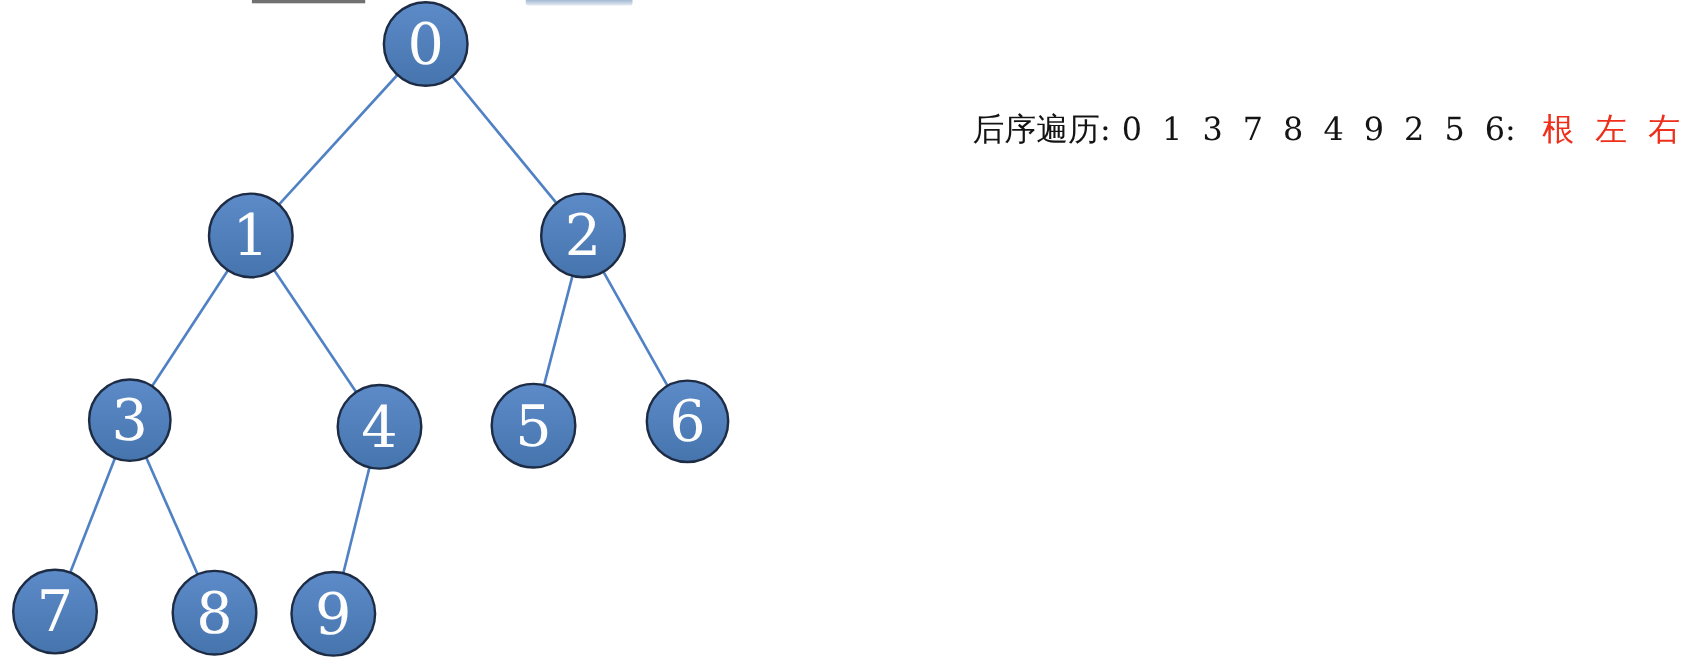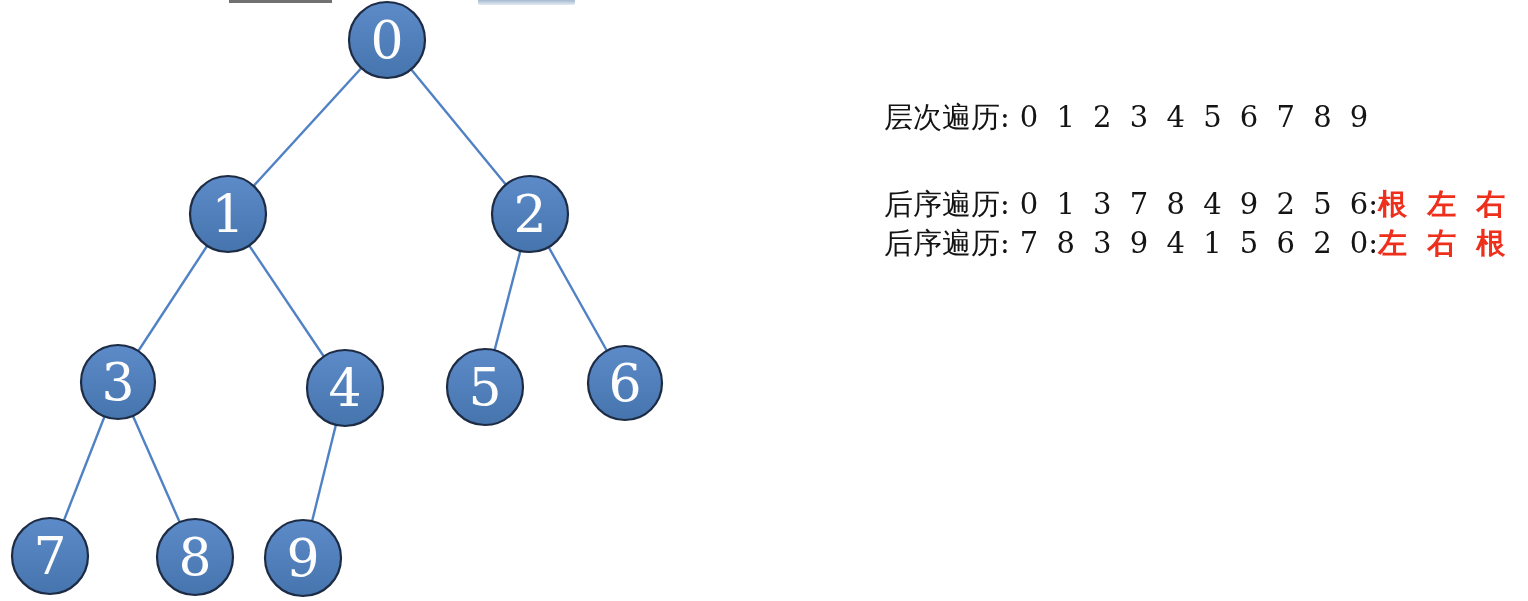--- a/index.html
+++ b/index.html
@@ -47,21 +47,21 @@
     position: absolute;
     left: 884px;
     top: 98px;
     font-size: 29px;
     color: var(--ink, #141414);
     white-space: nowrap;
   }
   .t-line { height: 39px; line-height: 39px; }
   .t-line-first { margin-bottom: 48px; }
   .t-nums { margin-left: 10px; word-spacing: 9px; }
-  .t-red  { margin-left: 0; word-spacing: 10px; color: var(--red, #ed2f1b); font-weight: bold; }
+  .t-red  { margin-left: 24px; word-spacing: 10px; color: var(--red, #ed2f1b); }
 </style>
 </head>
 <body>
 
 <div class="canvas">
 
   <div class="artifact-line"></div>
   <div class="artifact-bar"></div>
 
   <svg class="tree-svg" width="720" height="601" viewBox="0 0 720 601">
@@ -120,24 +120,18 @@
       <circle class="node-circle" cx="195" cy="557" r="38"></circle>
       <text class="node-label" x="195" y="575">8</text>
     </g>
     <g>
       <circle class="node-circle" cx="303" cy="558" r="38"></circle>
       <text class="node-label" x="303" y="576">9</text>
     </g>
   </svg>
 
   <div class="traversals">
-    <div class="t-line t-line-first">
-      <span class="t-label">层次遍历:</span><span class="t-nums">0 1 2 3 4 5 6 7 8 9</span><span class="t-red"></span>
-    </div>
     <div class="t-line">
       <span class="t-label">后序遍历:</span><span class="t-nums">0 1 3 7 8 4 9 2 5 6:</span><span class="t-red">根 左 右</span>
-    </div>
-    <div class="t-line">
-      <span class="t-label">后序遍历:</span><span class="t-nums">7 8 3 9 4 1 5 6 2 0:</span><span class="t-red">左 右 根</span>
     </div>
   </div>
 
 </div>
 
 </body></html>

